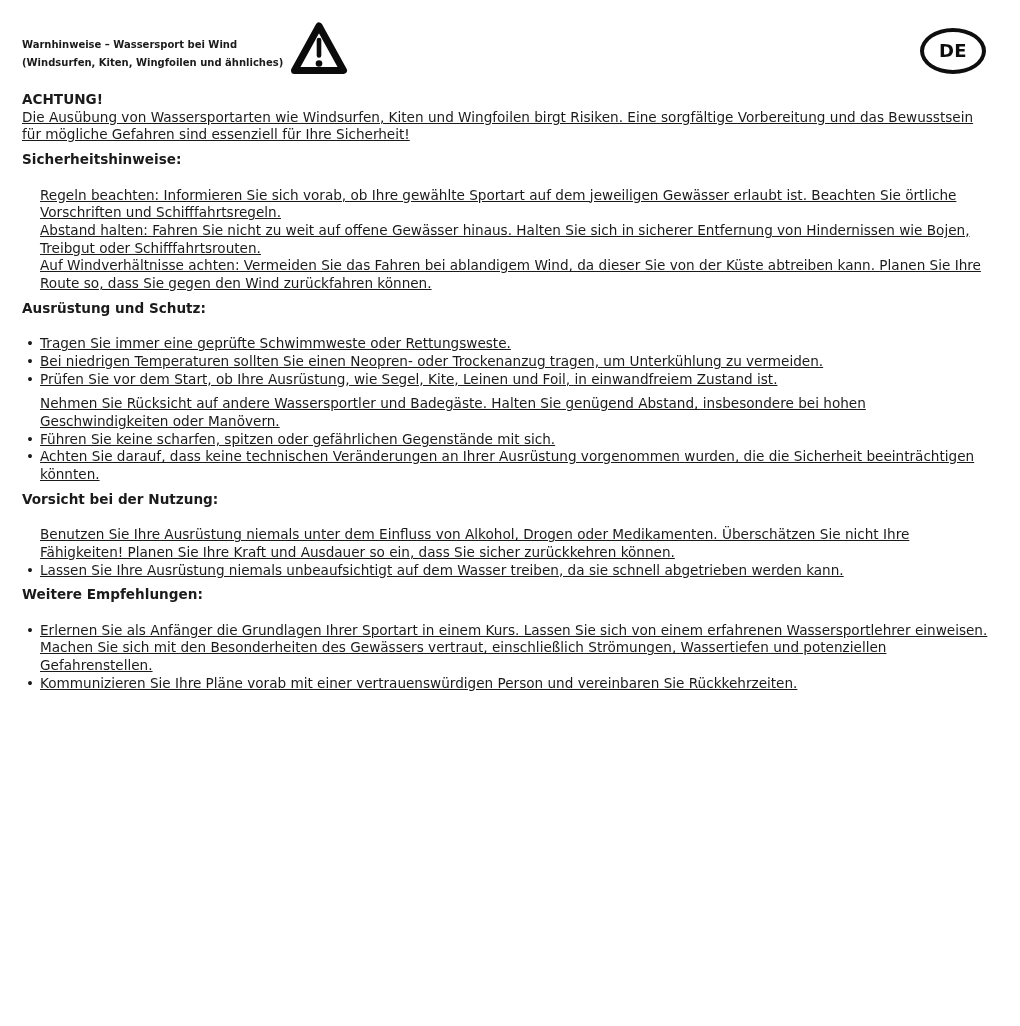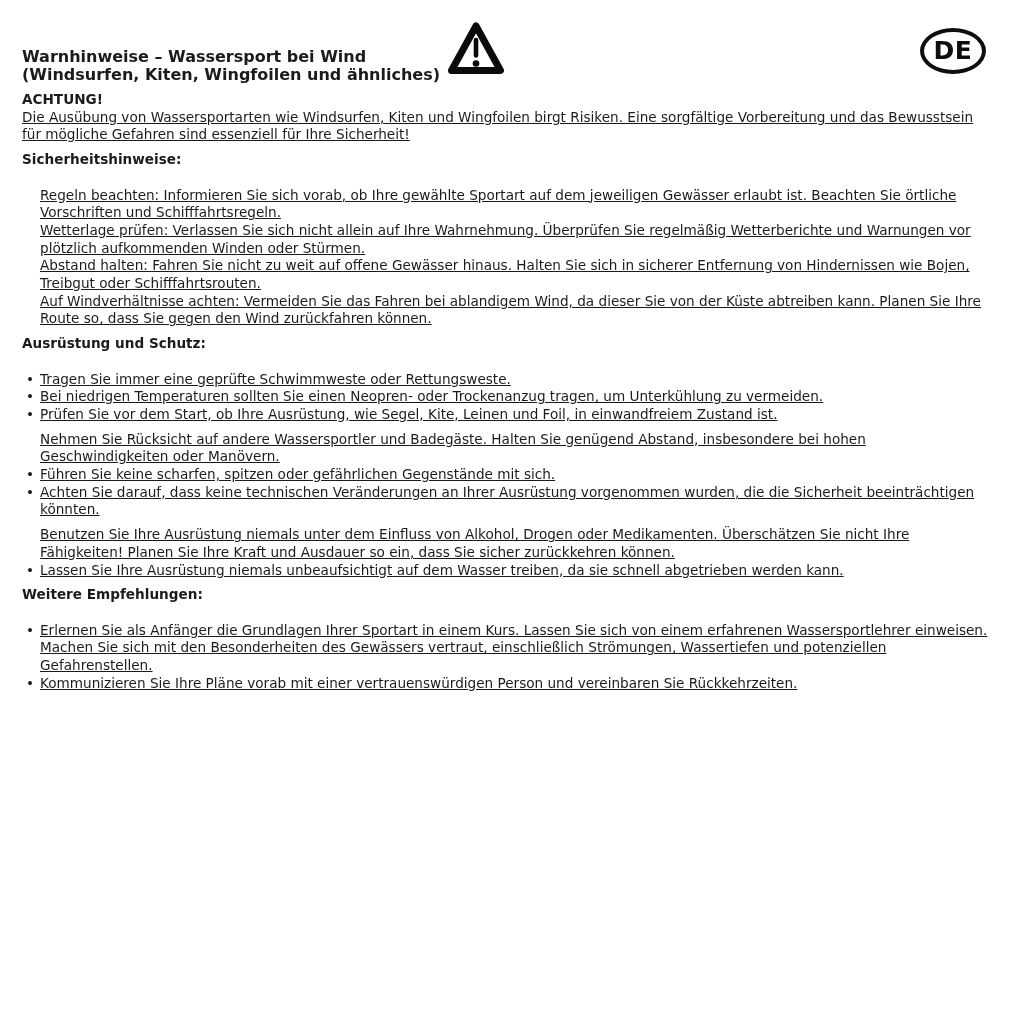--- a/index.html
+++ b/index.html
@@ -23,44 +23,44 @@
     padding: 20px 28px 0 22px;
   }
   
   .doc-header {
     display: flex;
     align-items: flex-start;
     height: 58px;
   }
   .title-block {
     font-weight: bold;
-    font-size: 16px;
+    font-size: 10px;
     line-height: 18px;
-    margin-top: 28px;
+    margin-top: 16px;
     white-space: nowrap;
   }
   .warning-icon {
     flex: none;
     margin-left: 7px;
     margin-top: 0;
   }
   .lang-badge {
     margin-left: auto;
     margin-top: 8px;
     margin-right: 6px;
     box-sizing: border-box;
     width: 66px;
     height: 46px;
     border: 4px solid #0e0e0e;
     border-radius: 50%;
     display: flex;
     align-items: center;
     justify-content: center;
     font-weight: bold;
-    font-size: 25px;
+    font-size: 18px;
     letter-spacing: 0.5px;
     color: #0e0e0e;
   }
   
   .section { margin-top: 7px; }
   #sections .section:first-child { margin-top: 13px; }
   .heading {
     font-size: 13.6px;
     font-weight: bold;
     margin: 0 0 17.7px 0;
@@ -109,24 +109,20 @@
   </section>
 
   <section class="section">
     <h2 class="heading">Sicherheitshinweise:</h2>
     <div class="items">
   <div class="item indented">
     <span class="marker">•</span>
     <span class="text">Regeln beachten: Informieren Sie sich vorab, ob Ihre gewählte Sportart auf dem jeweiligen Gewässer erlaubt ist. Beachten Sie örtliche Vorschriften und Schifffahrtsregeln.</span>
   </div>
 
-  <div class="item indented">
-    <span class="marker">•</span>
-    <span class="text">Wetterlage prüfen: Verlassen Sie sich nicht allein auf Ihre Wahrnehmung. Überprüfen Sie regelmäßig Wetterberichte und Warnungen vor plötzlich aufkommenden Winden oder Stürmen.</span>
-  </div>
 
   <div class="item indented">
     <span class="marker">•</span>
     <span class="text">Abstand halten: Fahren Sie nicht zu weit auf offene Gewässer hinaus. Halten Sie sich in sicherer Entfernung von Hindernissen wie Bojen, Treibgut oder Schifffahrtsrouten.</span>
   </div>
 
   <div class="item indented">
     <span class="marker">•</span>
     <span class="text">Auf Windverhältnisse achten: Vermeiden Sie das Fahren bei ablandigem Wind, da dieser Sie von der Küste abtreiben kann. Planen Sie Ihre Route so, dass Sie gegen den Wind zurückfahren können.</span>
   </div>
@@ -166,20 +162,21 @@
   </div>
 
   <div class="item bulleted">
     <span class="marker">•</span>
     <span class="text">Achten Sie darauf, dass keine technischen Veränderungen an Ihrer Ausrüstung vorgenommen wurden, die die Sicherheit beeinträchtigen könnten.</span>
   </div>
 </div>
   </section>
 
   <section class="section">
+    <h2 class="heading">Vorsicht bei der Nutzung:</h2>
     <div class="items">
   <div class="item indented">
     <span class="marker">•</span>
     <span class="text">Benutzen Sie Ihre Ausrüstung niemals unter dem Einfluss von Alkohol, Drogen oder Medikamenten. Überschätzen Sie nicht Ihre Fähigkeiten! Planen Sie Ihre Kraft und Ausdauer so ein, dass Sie sicher zurückkehren können.</span>
   </div>
 
   <div class="item bulleted">
     <span class="marker">•</span>
     <span class="text">Lassen Sie Ihre Ausrüstung niemals unbeaufsichtigt auf dem Wasser treiben, da sie schnell abgetrieben werden kann.</span>
   </div>

